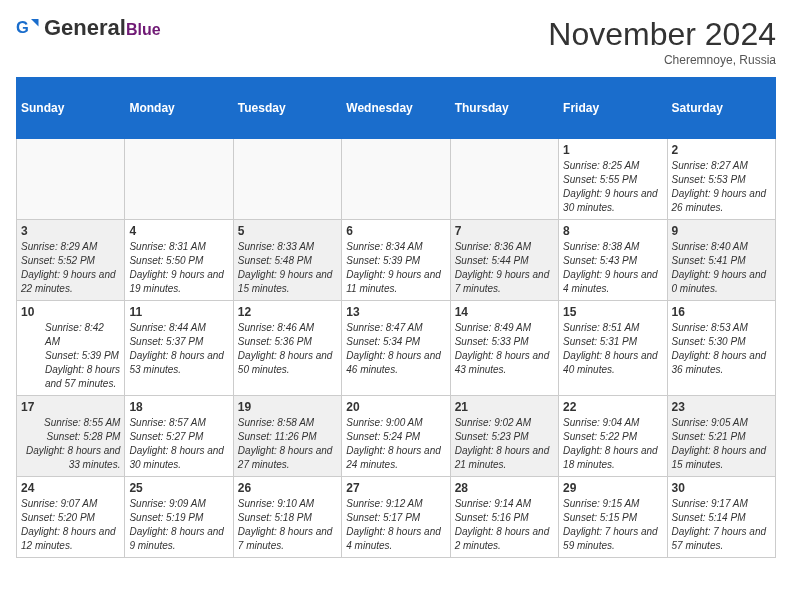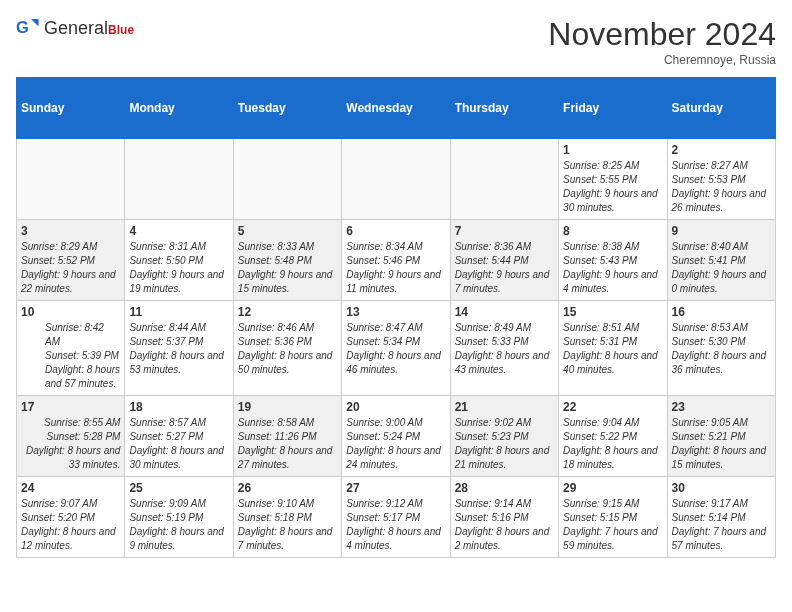--- a/index.html
+++ b/index.html
@@ -15,29 +15,29 @@
       justify-content: space-between;
       align-items: flex-start;
       margin-bottom: 10px;
     }
     .logo {
       display: flex;
       align-items: center;
       gap: 4px;
     }
     .logo-text-general {
-      font-size: 18px;
-      font-weight: normal;
+      font-size: 22px;
+      font-weight: bold;
       color: #333;
       line-height: 1;
     }
     .logo-text-blue {
-      font-size: 12px;
+      font-size: 16px;
       font-weight: bold;
-      color: #b91c1c;
+      color: #701a75;
       line-height: 1;
     }
     .logo-icon {
       width: 24px;
       height: 24px;
     }
     .title-area {
       text-align: right;
     }
     .month-title {
@@ -157,21 +157,21 @@
         </td>
         <td class="shaded">
           <span class="day-number">5</span>
           <div class="day-info" style="white-space: pre-line;">Sunrise: 8:33 AM
 Sunset: 5:48 PM
 Daylight: 9 hours and 15 minutes.</div>
         </td>
         <td>
           <span class="day-number">6</span>
           <div class="day-info" style="white-space: pre-line;">Sunrise: 8:34 AM
-Sunset: 5:46 PM
+Sunset: 5:39 PM
 Daylight: 9 hours and 11 minutes.</div>
         </td>
         <td class="shaded">
           <span class="day-number">7</span>
           <div class="day-info" style="white-space: pre-line;">Sunrise: 8:36 AM
 Sunset: 5:44 PM
 Daylight: 9 hours and 7 minutes.</div>
         </td>
         <td>
           <span class="day-number">8</span>

